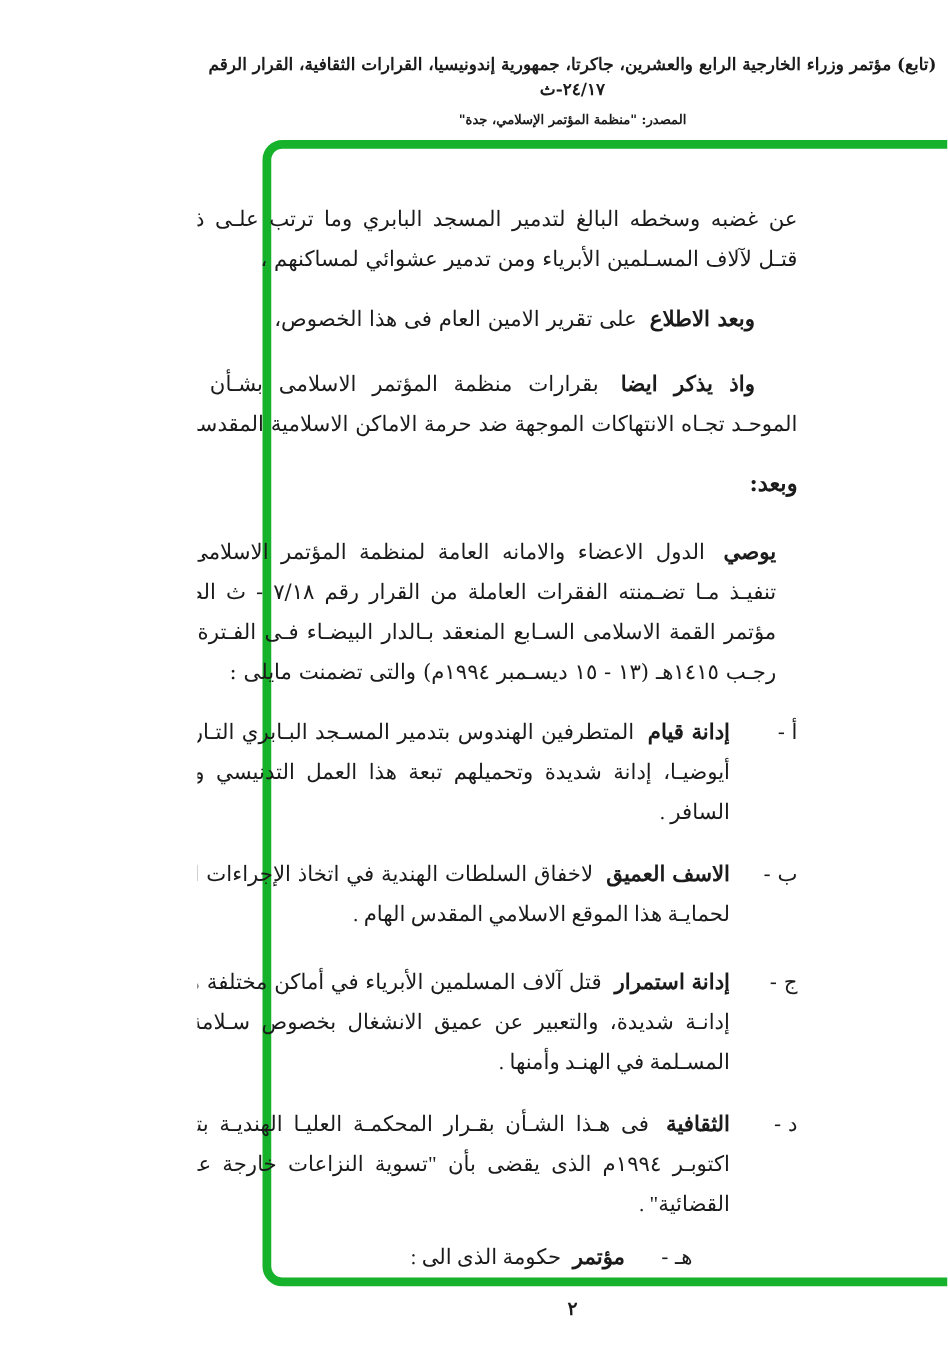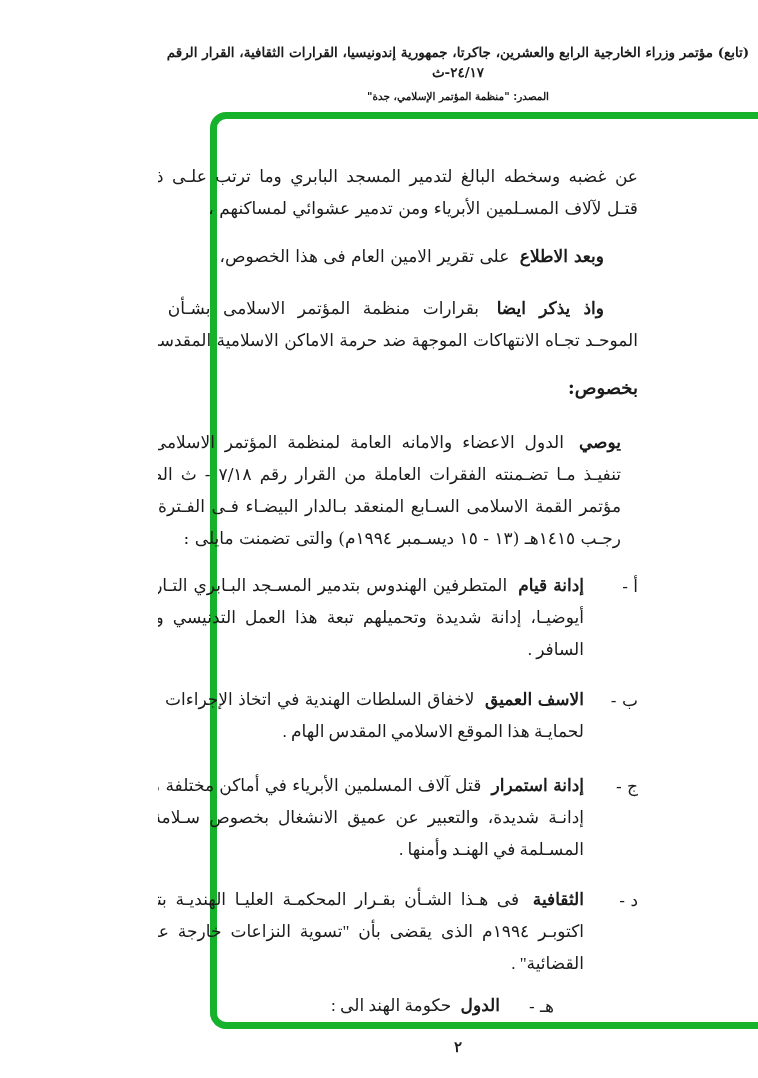--- a/index.html
+++ b/index.html
@@ -101,21 +101,21 @@
     <p class="para indent mb20">
       <span class="lead">وبعد الاطلاع</span>
       <span class="text">على تقرير الامين العام فى هذا الخصوص،</span>
     </p>
 
     <p class="para indent">
       <span class="lead">واذ يذكر ايضا</span>
       <span class="text">بقرارات منظمة المؤتمر الاسلامى بشـأن الموقـف الموحـد تجـاه الانتهاكات الموجهة ضد حرمة الاماكن الاسلامية المقدسة،</span>
     </p>
 
-    <div class="section-heading">بخصوص:</div>
+    <div class="section-heading">وبعد:</div>
 
     <p class="rec">
       <span class="lead">يوصي</span>
       <span class="text">الدول الاعضاء والامانه العامة لمنظمة المؤتمر الاسلامى بمتابعة تنفيـذ مـا تضـمنته الفقرات العاملة من القرار رقم ٧/١٨ - ث الصادر عن مؤتمر القمة الاسلامى السـابع المنعقد بـالدار البيضـاء فـى الفـترة ١١ - ١٣ رجـب ١٤١٥هـ (١٣ - ١٥ ديسـمبر ١٩٩٤م) والتى تضمنت مايلى :</span>
     </p>
 
     <div class="item">
       <div class="marker">أ -</div>
       <div class="body">
         <span class="lead">إدانة قيام</span>
@@ -143,22 +143,22 @@
       <div class="marker">د -</div>
       <div class="body">
         <span class="lead">الثقافية</span>
         <span class="text">فى هـذا الشـأن بقـرار المحكمـة العليـا الهنديـة بتـاريخ ٢٤ اكتوبـر ١٩٩٤م الذى يقضى بأن "تسوية النزاعات خارجة عن ولايتها القضائية" .</span>
       </div>
     </div>
 
     <div class="item indent-he">
       <div class="marker">هـ -</div>
       <div class="body">
-        <span class="lead">الدول</span>
-        <span class="text">حكومة الهند الى :</span>
+        <span class="lead">مؤتمر</span>
+        <span class="text">حكومة الذى الى :</span>
       </div>
     </div>
 
   </div>
 
   <div class="page-number">٢</div>
 
 </div>
 
 </body></html>

